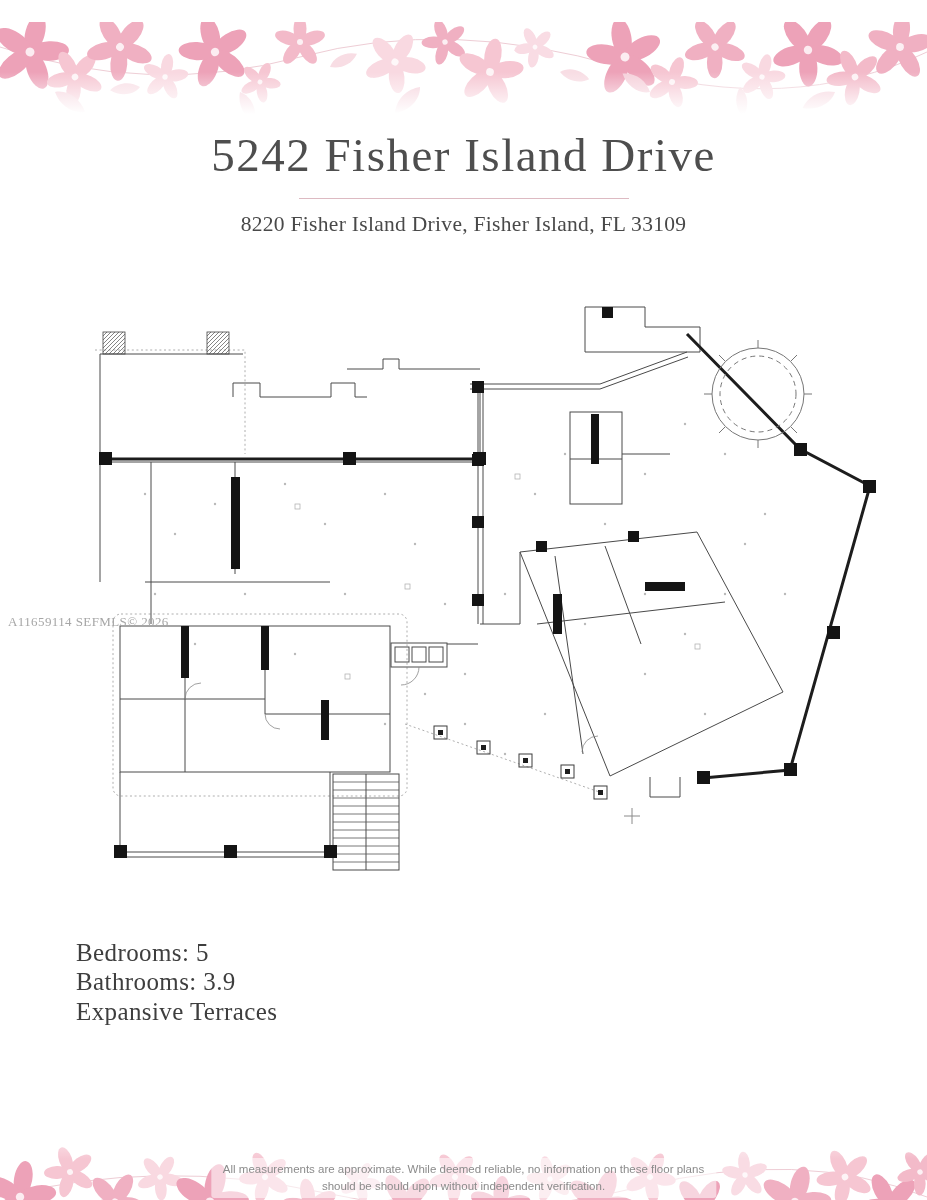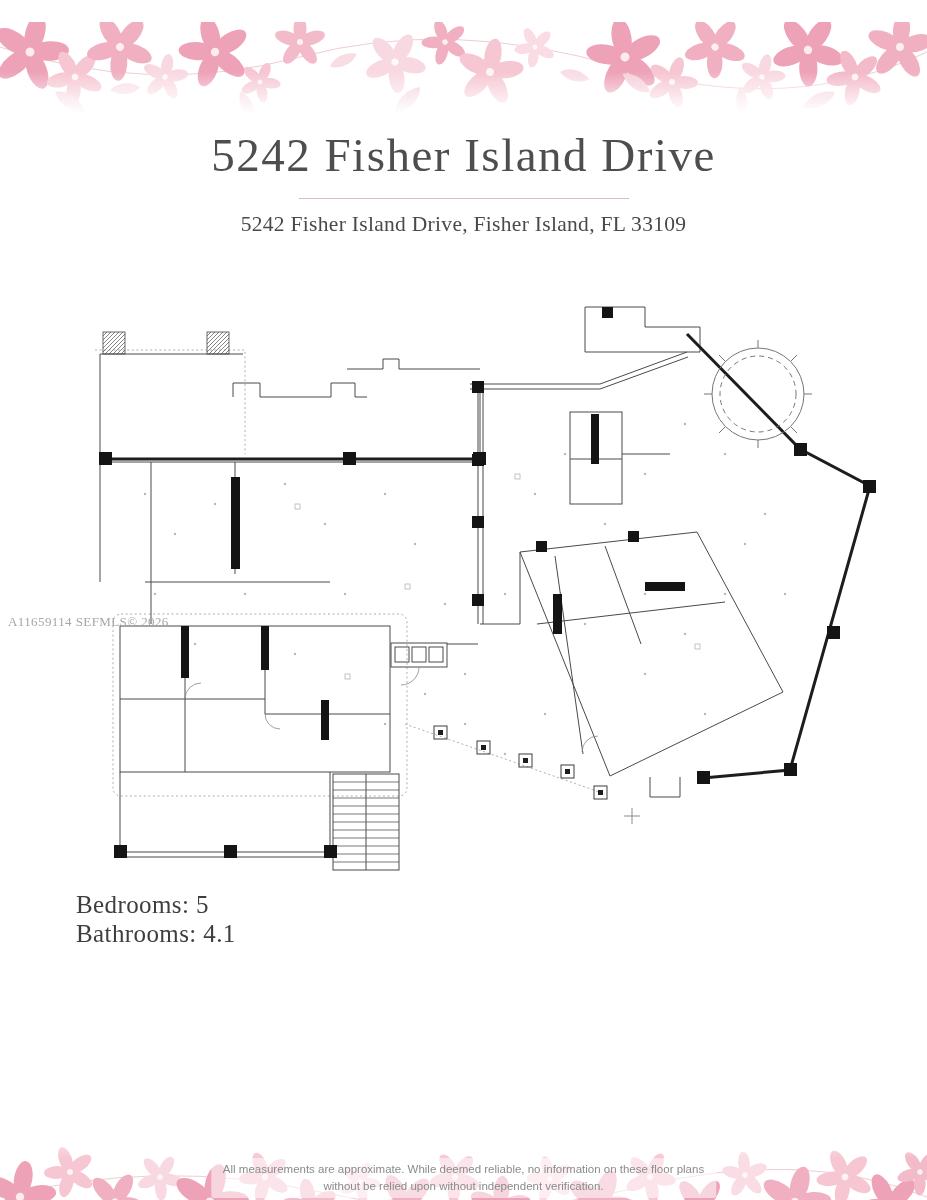--- a/index.html
+++ b/index.html
@@ -16,21 +16,21 @@
   .divider { width:330px; height:1px; background:#ddbac2; margin:16px auto 13px; }
   .subtitle { font-size:21.5px; font-weight:400; color:#494949; letter-spacing:.3px; }
 
   .plan { position:absolute; left:85px; top:272px; width:810px; height:605px; }
   .plan svg { display:block; }
 
   .watermark { position:absolute; left:8px; top:592px;
     font-family:Liberation Serif, serif;
     font-size:13px; color:#a6a6a6; letter-spacing:.4px; }
 
-  .details { position:absolute; left:76px; top:868px; font-size:25px;
+  .details { position:absolute; left:76px; top:916px; font-size:25px;
     color:#3e3e3e; line-height:1.17; letter-spacing:.4px; }
 
   .disclaimer { position:absolute; left:50%; transform:translateX(-50%); bottom:24px;
     text-align:center; font-family:"Liberation Sans","DejaVu Sans",sans-serif;
     font-size:11.5px; color:#8b8b8b; line-height:1.5; white-space:nowrap;
     background:rgba(255,255,255,.55); padding:3px 12px; border-radius:3px; }
 </style>
 </head>
 <body>
 
@@ -85,21 +85,21 @@
       <use href="#petalLeaf" fill="#f5d0da" transform="translate(650,70) rotate(-60) scale(1.1)"></use>
       <use href="#petalLeaf" fill="#f8dde4" transform="translate(740,65) rotate(170)"></use>
       <use href="#petalLeaf" fill="#f5d0da" transform="translate(835,70) rotate(-120) scale(1.2)"></use>
       <rect x="0" y="50" width="927" height="42" fill="url(#fadeB)"></rect>
     </svg>
   </div>
 
   <div class="header">
     <h1 class="title">5242 Fisher Island Drive</h1>
     <div class="divider"></div>
-    <h2 class="subtitle">5242 Fisher Island Drive, Fisher Island, FL 33109</h2>
+    <h2 class="subtitle">8220 Fisher Island Drive, Fisher Island, FL 33109</h2>
   </div>
 
   <div class="plan">
     <svg width="810" height="605" viewBox="0 0 810 605">
       <defs>
         <pattern id="hatch" width="4" height="4" patternUnits="userSpaceOnUse">
           <path d="M0,4 L4,0" stroke="#666" stroke-width="0.8"></path>
         </pattern>
       </defs>
 
@@ -281,21 +281,22 @@
         <circle cx="680" cy="220" r="1.2"></circle>
           <circle cx="700" cy="300" r="1.2"></circle>
       </g>
     </svg>
   </div>
 
   <div class="watermark">A11659114  SEFMLS© 2026</div>
 
   <div class="details">
     <div>Bedrooms: 5</div>
-    <div>Bathrooms: 4.1</div>
+    <div>Bathrooms: 3.9</div>
+    <div>Expansive Terraces</div>
   </div>
 
   <div class="floral floral-bottom">
     <svg width="927" height="105" viewBox="0 0 927 105">
       <path d="M0,80 Q160,40 320,75 T640,70 T927,80" stroke="#eecdd5" stroke-width="1" fill="none"></path>
       <use href="#bloom" fill="#eda2b8" transform="translate(20,80) scale(1.4) rotate(10)"></use>
       <use href="#bloom" fill="#f6c6d2" transform="translate(70,55) scale(1.0) rotate(-20)"></use>
       <use href="#bloom" fill="#f0b0c2" transform="translate(115,85) scale(1.2) rotate(30)"></use>
       <use href="#bloom" fill="#f9d9e1" transform="translate(160,60) scale(0.9) rotate(-40)"></use>
       <use href="#bloom" fill="#eda2b8" transform="translate(210,85) scale(1.5) rotate(15)"></use>
@@ -318,17 +319,17 @@
       <use href="#petalLeaf" fill="#f8dde4" transform="translate(185,95) rotate(160)"></use>
       <use href="#petalLeaf" fill="#f5d0da" transform="translate(335,98) rotate(-150) scale(1.1)"></use>
       <use href="#petalLeaf" fill="#f8dde4" transform="translate(480,95) rotate(130)"></use>
       <use href="#petalLeaf" fill="#f5d0da" transform="translate(625,98) rotate(-110) scale(1.2)"></use>
       <use href="#petalLeaf" fill="#f8dde4" transform="translate(770,95) rotate(140)"></use>
       <use href="#petalLeaf" fill="#f5d0da" transform="translate(905,98) rotate(-160) scale(1.1)"></use>
       <rect x="0" y="0" width="927" height="42" fill="url(#fadeT)"></rect>
     </svg>
     <div class="disclaimer">
       <div>All measurements are approximate. While deemed reliable, no information on these floor plans</div>
-      <div>without be relied upon without independent verification.</div>
+      <div>should be should upon without independent verification.</div>
     </div>
   </div>
 
 </div>
 
 </body></html>

